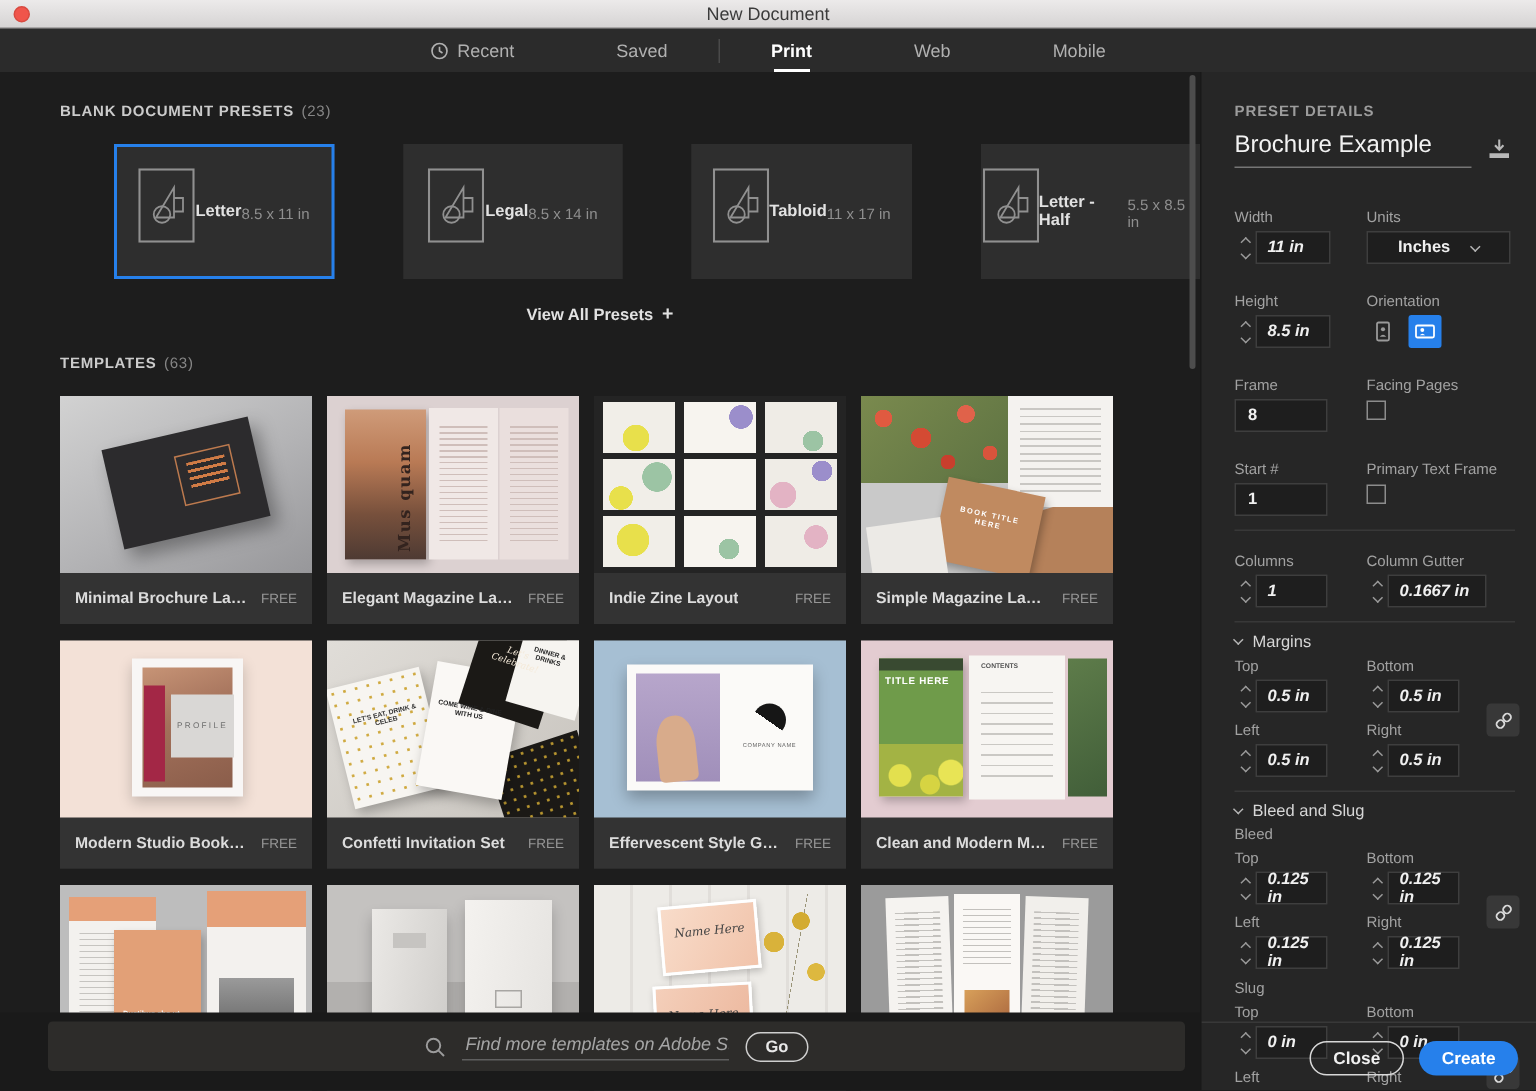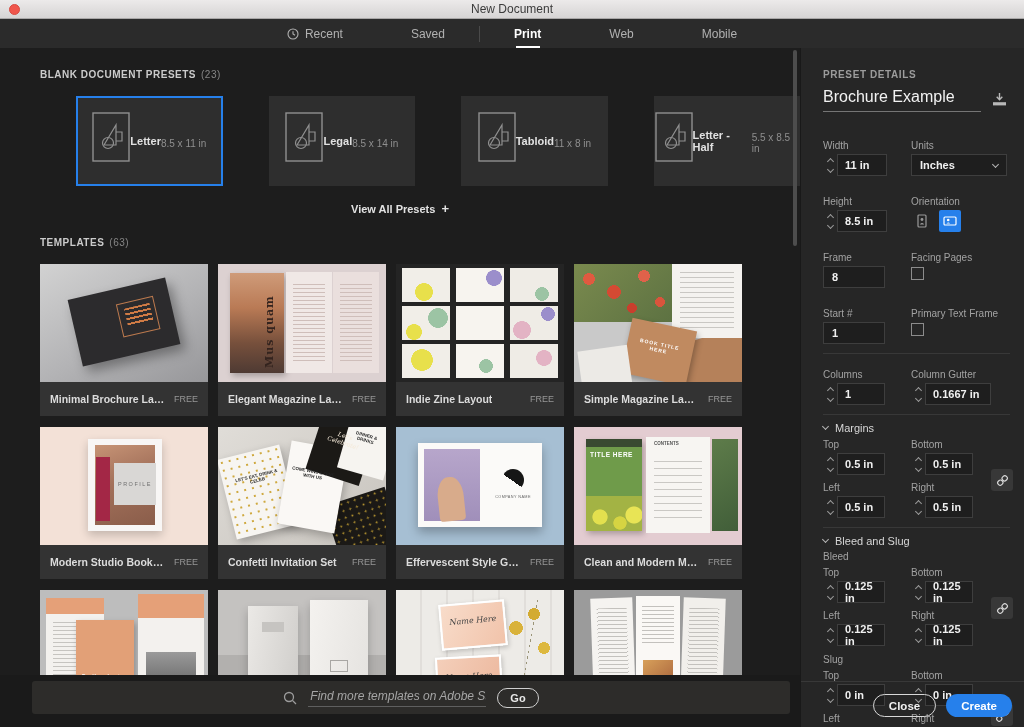--- a/index.html
+++ b/index.html
@@ -58,30 +58,30 @@
 
   
   .sidebar { position:absolute; top:48px; right:0; width:224px; height:679px; background:#262626;
              border-left:1px solid #191919; padding:0 14px 0 22px; overflow:hidden; }
   .sb-head { margin-top:21px; font-size:10px; font-weight:bold; letter-spacing:.6px; color:#9c9c9c; }
   .name-row { display:flex; align-items:flex-end; margin-top:8px; }
   .doc-name { flex:1; font-size:16px; color:#f2f2f2; border-bottom:1px solid #757575; padding-bottom:5px; white-space:nowrap; cursor:text; }
   .save-icon { margin:0 2px 5px 10px; line-height:0; cursor:pointer; }
   .f-row { display:grid; grid-template-columns:88px 1fr; }
   .f-label { font-size:10px; color:#a2a2a2; margin-bottom:3px; line-height:11px; }
-  .stepper { display:flex; align-items:center; height:22px; }
+  .stepper { display:flex; align-items:center; height:22px;font-style:italic; }
   .spin { width:14px; display:flex; flex-direction:column; align-items:center; gap:3px; cursor:pointer; }
   .sp-up { width:5px; height:5px; border:solid #9a9a9a; border-width:1.5px 1.5px 0 0; transform:rotate(-45deg); }
   .sp-dn { width:5px; height:5px; border:solid #9a9a9a; border-width:0 0 1.5px 1.5px; transform:rotate(-45deg); }
   .numbox { height:22px; background:#1e1e1e; border:1px solid #3e3e3e; color:#f0f0f0; font-size:11px; font-weight:bold;
             display:flex; align-items:center; padding:0 7px; width:50px; cursor:text; }
   .txtbox { height:22px; width:62px; background:#1e1e1e; border:1px solid #3e3e3e; color:#f0f0f0; font-size:11px; font-weight:bold;
             display:flex; align-items:center; padding:0 8px; cursor:text; }
   .sel { width:96px; height:22px; background:#1e1e1e; border:1px solid #3e3e3e; color:#f0f0f0; font-size:11px; font-weight:bold;
-         display:flex; align-items:center; justify-content:space-between; padding:0 8px; cursor:pointer; }
+         display:flex; align-items:center; justify-content:space-between; padding:0 20px; cursor:pointer; }
   .chev { width:5px; height:5px; border:solid #b5b5b5; border-width:0 0 1.5px 1.5px; transform:rotate(-45deg); margin-top:-2px; }
   .checkbox { width:13px; height:13px; border:1px solid #8c8c8c; background:transparent; margin-top:4px; cursor:pointer; }
   .ori-btns { display:flex; gap:6px; }
   .ori { width:22px; height:22px; border-radius:2px; display:flex; align-items:center; justify-content:center; cursor:pointer; }
   .ori.landscape { background:var(--accent); }
   .divider { height:1px; background:#383838; margin-top:9px; }
   .sec-toggle { display:flex; align-items:center; gap:7px; margin-top:6px; font-size:11px; color:#d6d6d6; cursor:pointer; height:13px; }
   .sub-label { font-size:10px; color:#a2a2a2; margin-top:4px; line-height:11px; }
   .quad { position:relative; }
   .q-grid { display:grid; grid-template-columns:88px 96px; row-gap:7px; margin-top:5px; }
@@ -248,21 +248,21 @@
         <span class="preset-size">8.5 x 14 in</span>
       </div>
       <div class="preset-card">
         <span class="preset-icon"><svg width="38" height="50" viewBox="0 0 38 50">
             <rect x="1" y="1" width="36" height="48" fill="none" stroke="#909090" stroke-width="1.4"></rect>
             <path d="M12 33 L24 13 L24 33 Z" fill="none" stroke="#909090" stroke-width="1.2"></path>
             <path d="M24 20 h6 v9 h-6" fill="none" stroke="#909090" stroke-width="1.2"></path>
             <circle cx="16" cy="31" r="5.5" fill="none" stroke="#909090" stroke-width="1.2"></circle>
           </svg></span>
         <span class="preset-name">Tabloid</span>
-        <span class="preset-size">11 x 8 in</span>
+        <span class="preset-size">11 x 17 in</span>
       </div>
       <div class="preset-card">
         <span class="preset-icon"><svg width="38" height="50" viewBox="0 0 38 50">
             <rect x="1" y="1" width="36" height="48" fill="none" stroke="#909090" stroke-width="1.4"></rect>
             <path d="M12 33 L24 13 L24 33 Z" fill="none" stroke="#909090" stroke-width="1.2"></path>
             <path d="M24 20 h6 v9 h-6" fill="none" stroke="#909090" stroke-width="1.2"></path>
             <circle cx="16" cy="31" r="5.5" fill="none" stroke="#909090" stroke-width="1.2"></circle>
           </svg></span>
         <span class="preset-name">Letter - Half</span>
         <span class="preset-size">5.5 x 8.5 in</span>

